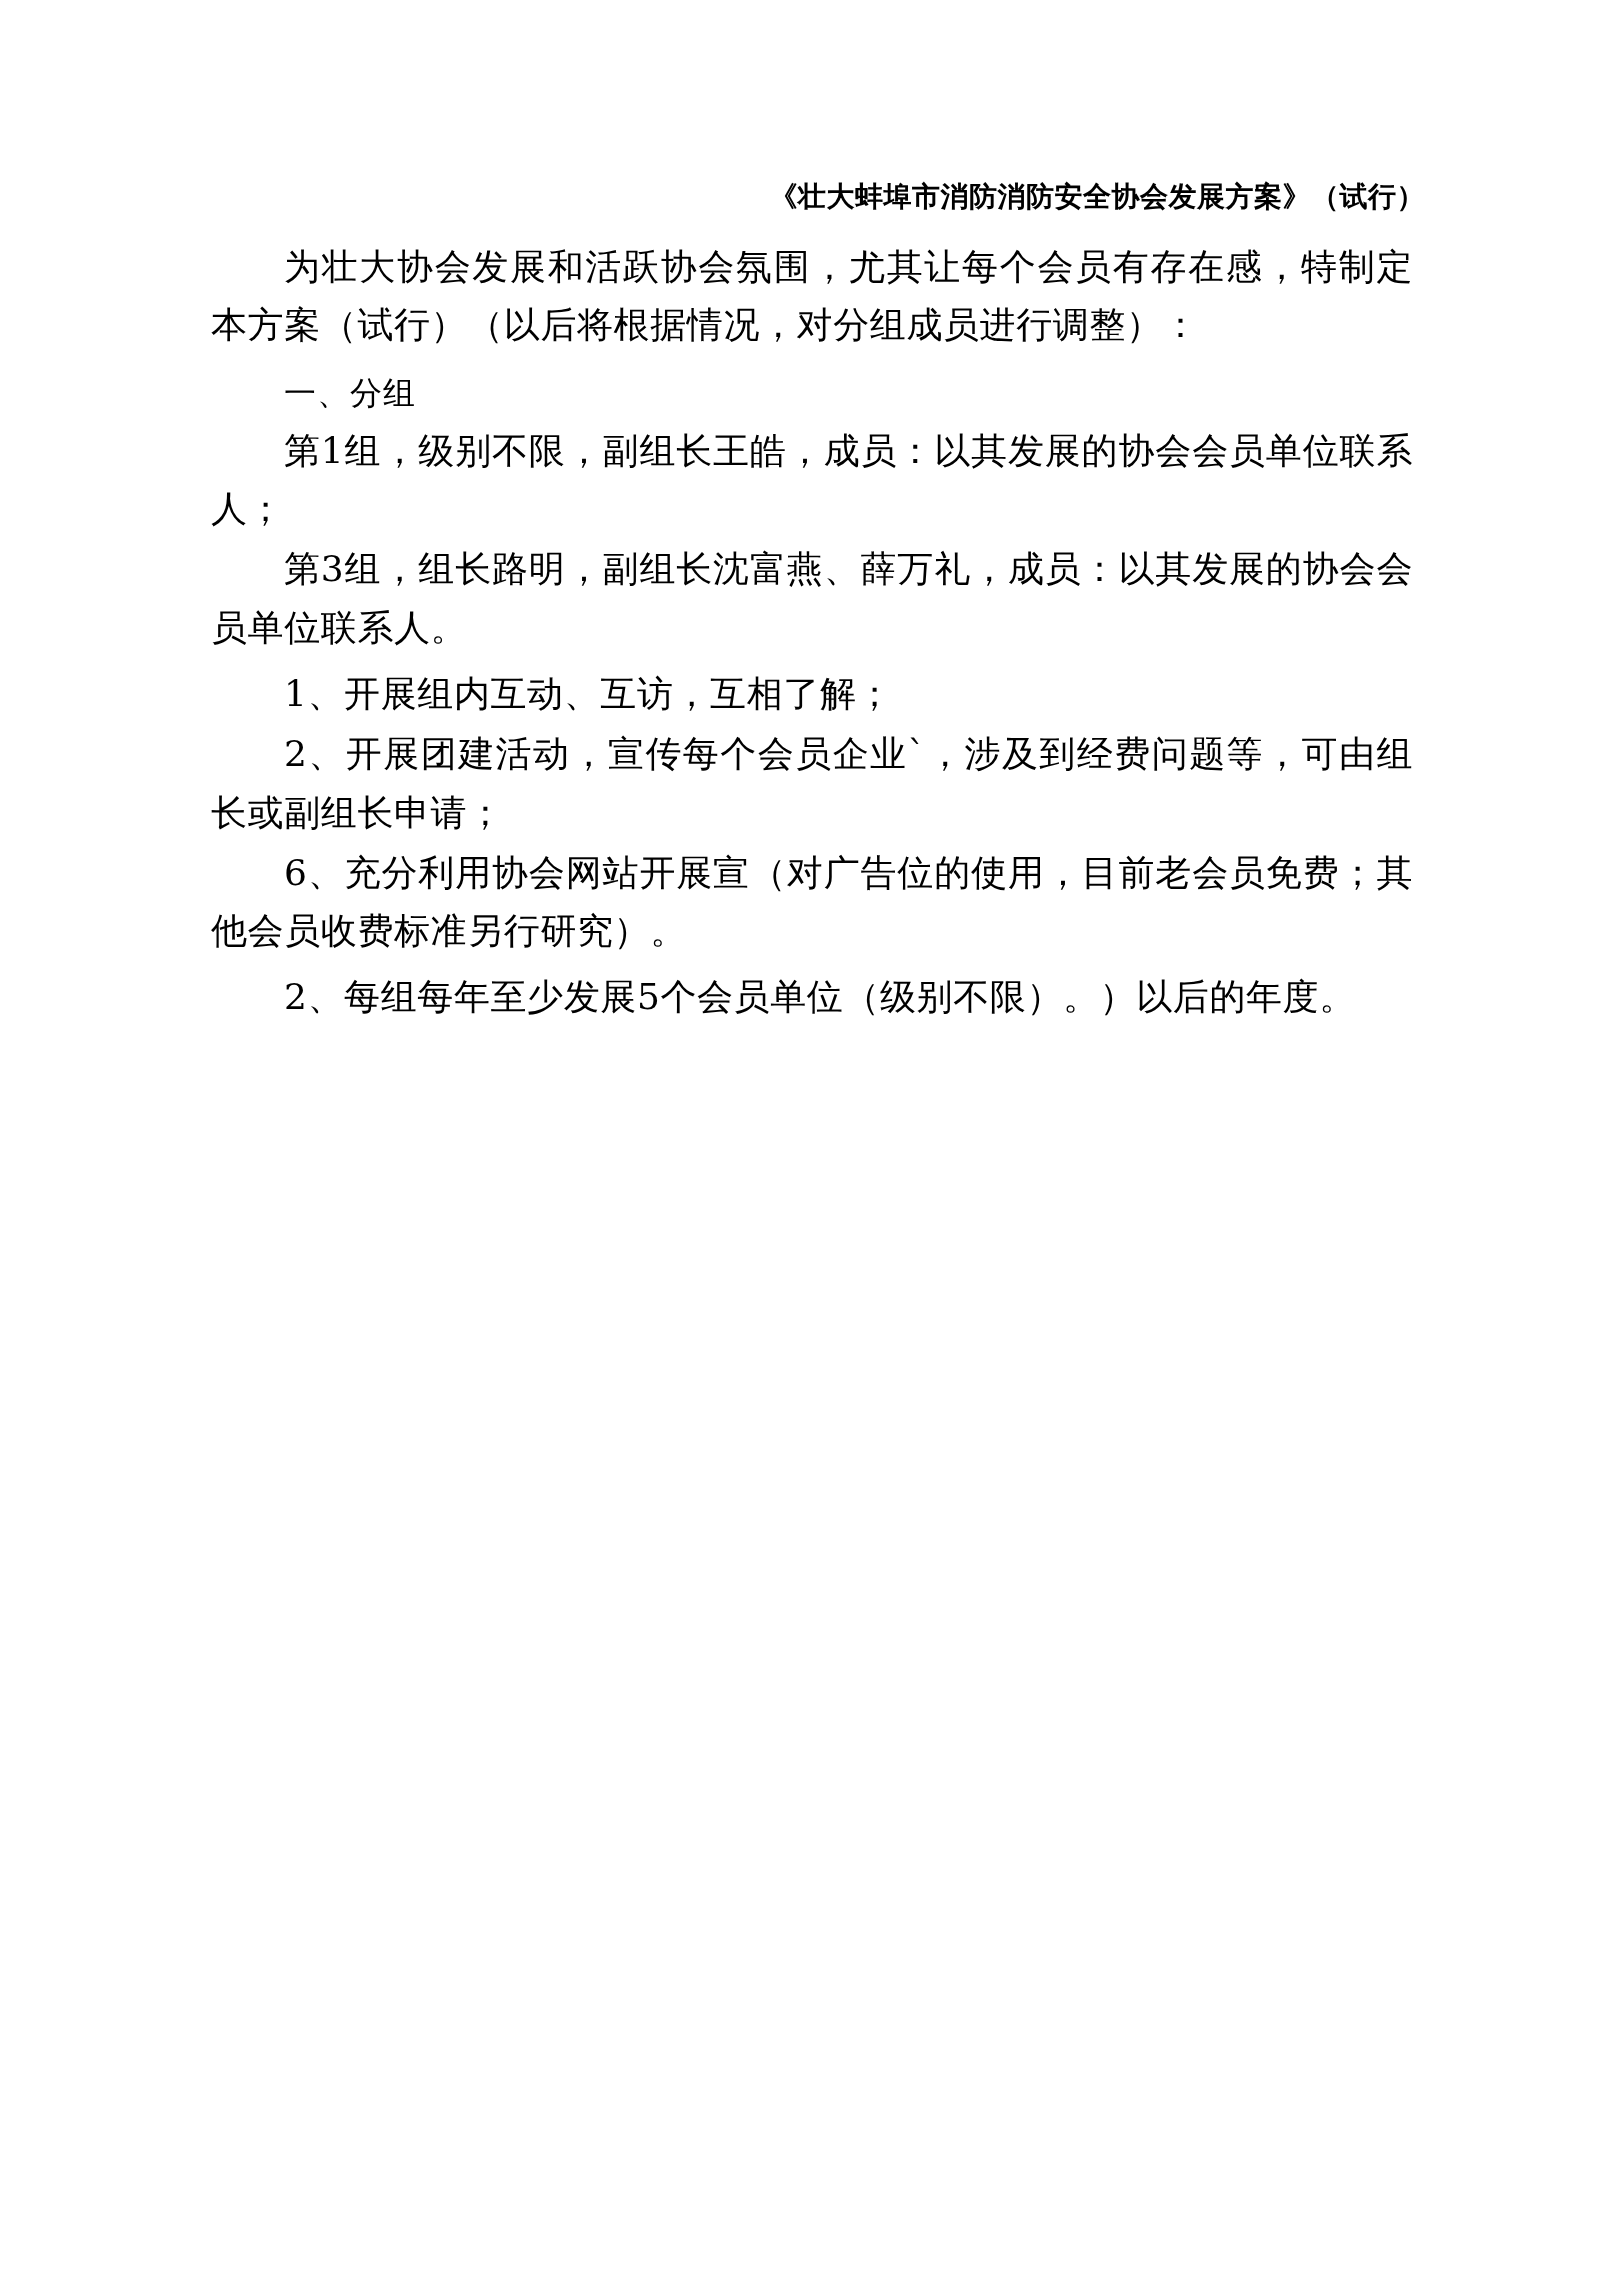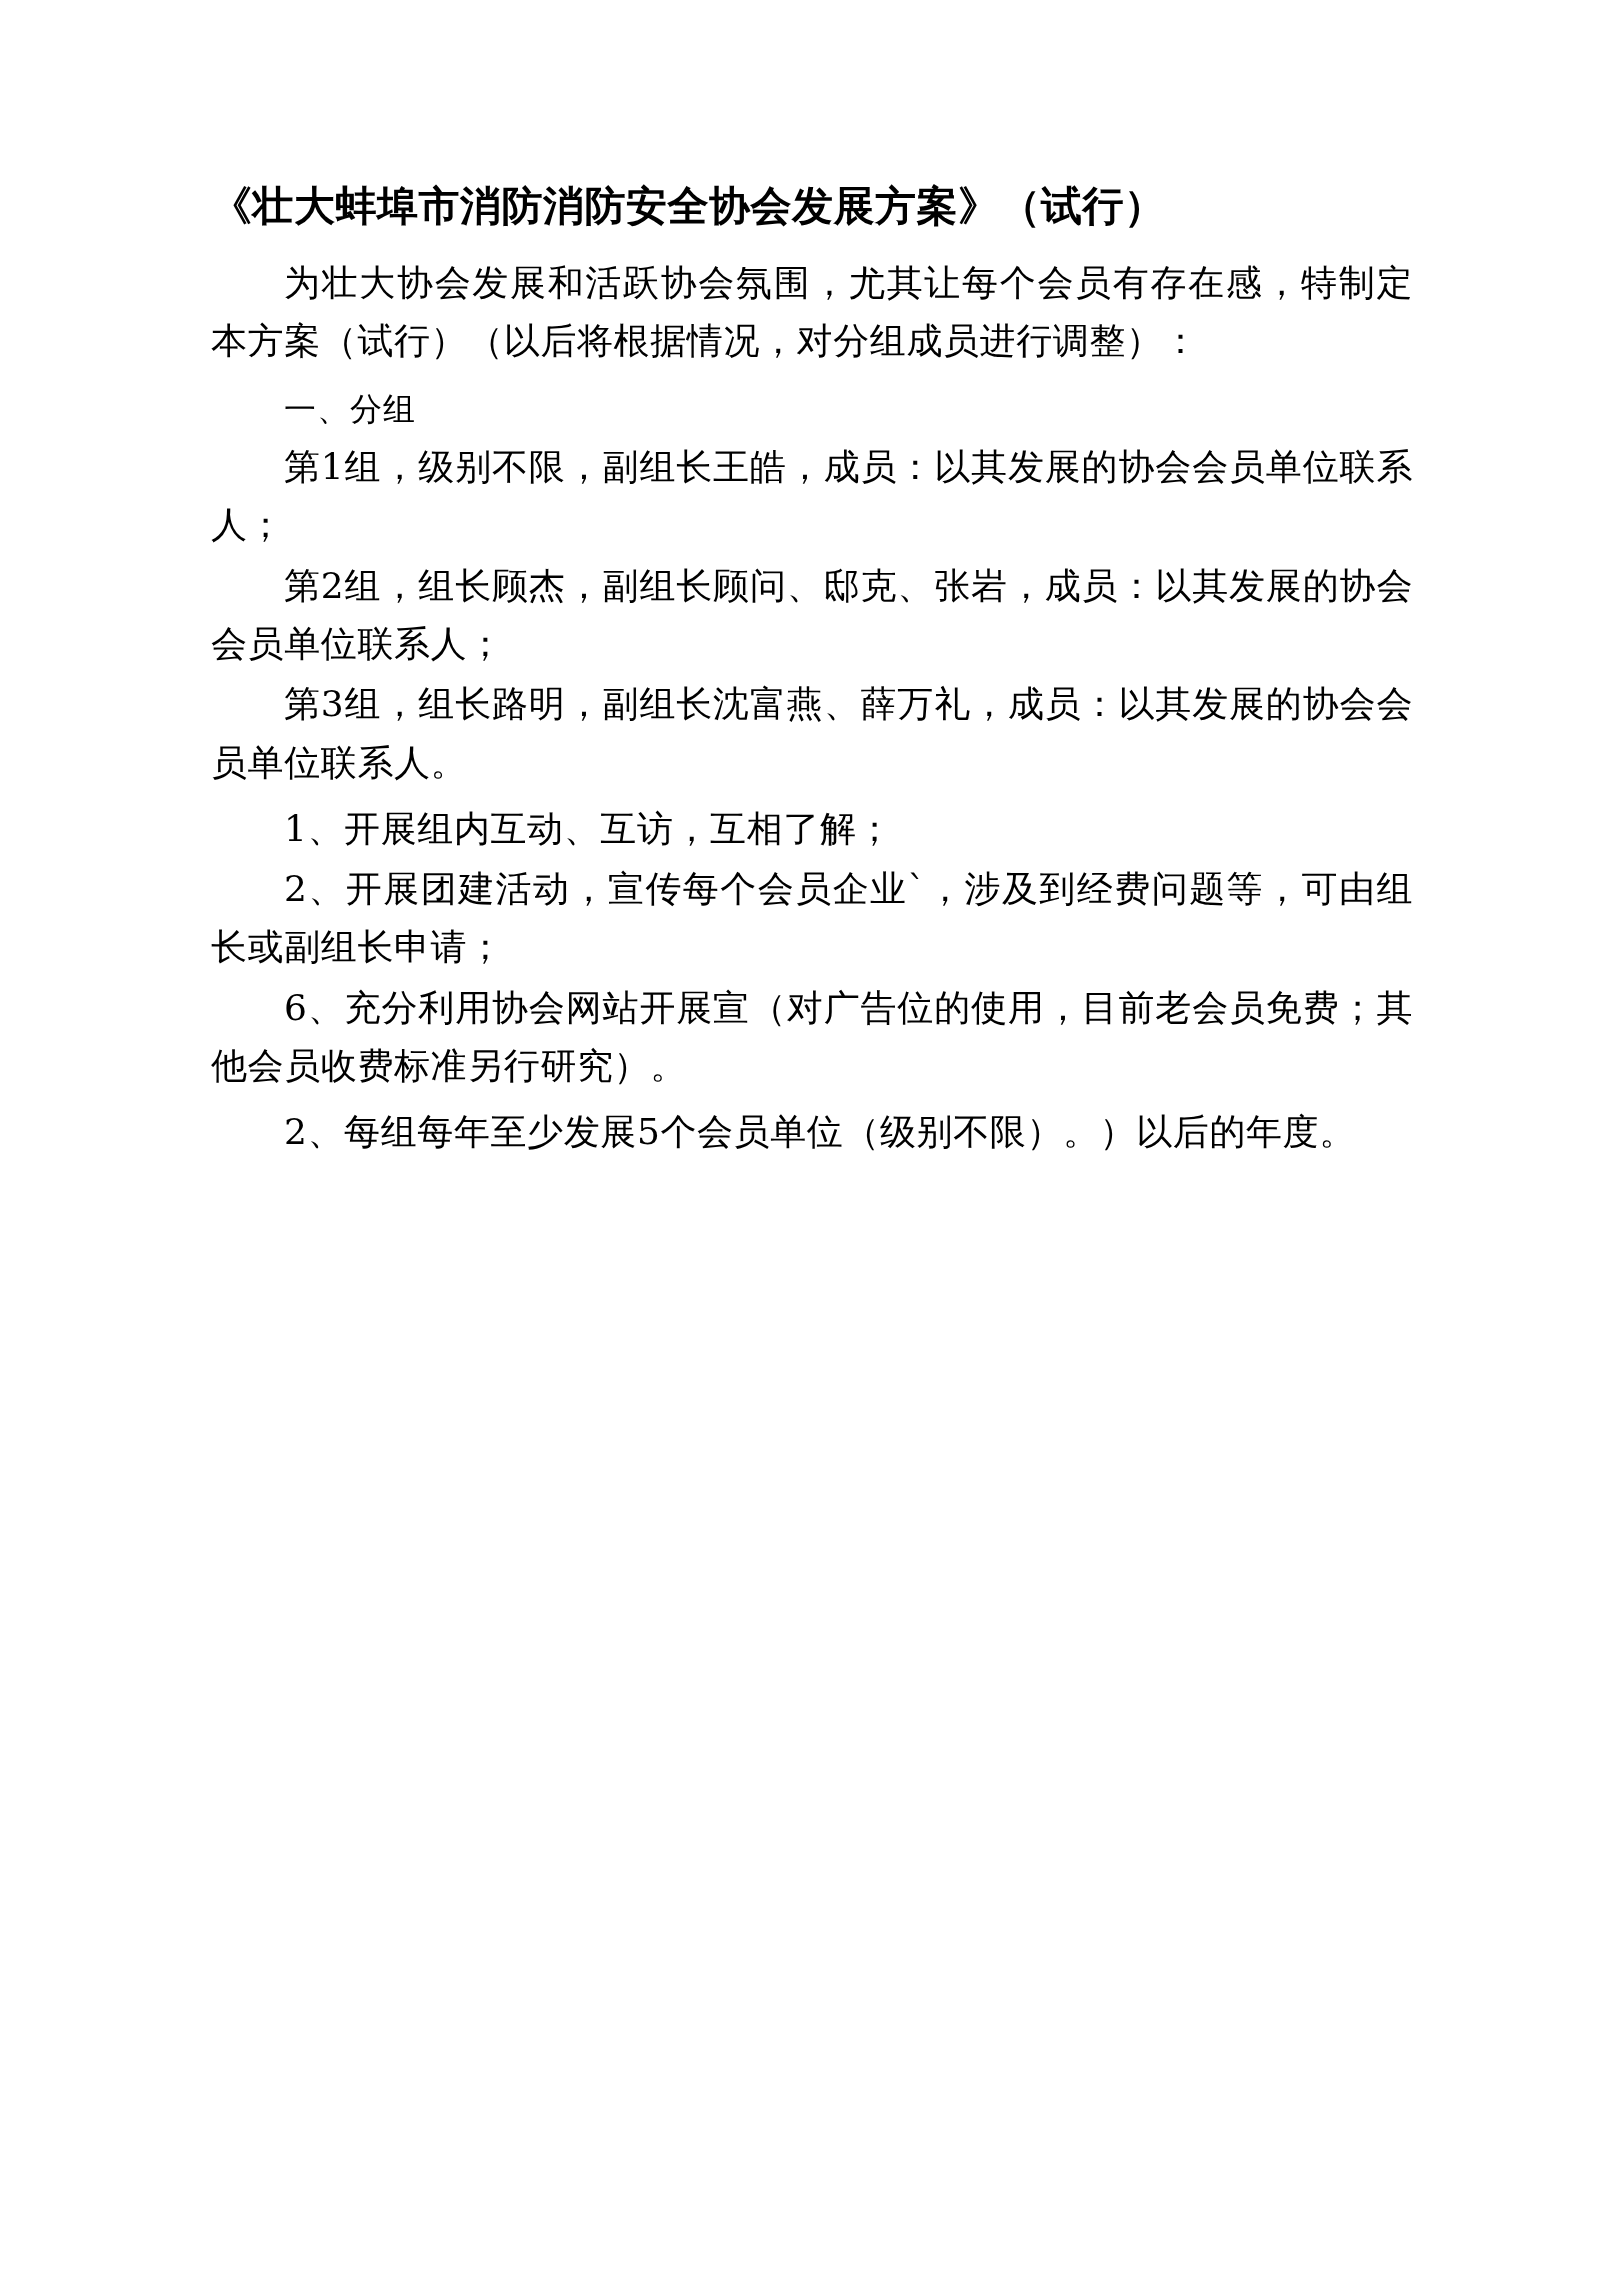--- a/index.html
+++ b/index.html
@@ -15,25 +15,25 @@
     -webkit-font-smoothing: antialiased;
   }
   .page {
     position: relative;
     width: 1621px;
     height: 2293px;
     box-sizing: border-box;
     padding: 181px 196px 0 211px;
   }
   .doc-title {
-    font-family: Liberation Sans, sans-serif;
+    font-family: Liberation Mono, monospace;
     font-weight: bold;
-    font-size: 41px;
+    font-size: 28px;
     line-height: 1.25;
-    text-align: left;
+    text-align: right;
     letter-spacing: 0.5px;
     margin: 0 0 21.6px 0;
     white-space: nowrap;
   }
   .para {
     font-size: 36px;
     line-height: 1.62;
     text-align: justify;
     text-justify: inter-ideograph;
     margin: 0 12px 2px 0;
@@ -56,21 +56,20 @@
 <div class="page">
 
   <h1 class="doc-title">《壮大蚌埠市消防消防安全协会发展方案》（试行）</h1>
 
   <p class="para">为壮大协会发展和活跃协会氛围，尤其让每个会员有存在感，特制定本方案（试行）（以后将根据情况，对分组成员进行调整）：</p>
 
   <div class="spacer-sm"></div>
 
   <h2 class="section-head">一、分组</h2>
   <p class="para">第1组，级别不限，副组长王皓，成员：以其发展的协会会员单位联系人；</p>
-  <p class="para">第2组，组长顾杰，副组长顾问、邸克、张岩，成员：以其发展的协会会员单位联系人；</p>
   <p class="para">第3组，组长路明，副组长沈富燕、薛万礼，成员：以其发展的协会会员单位联系人。</p>
 
   <div class="spacer-sm"></div>
 
   <p class="para">1、开展组内互动、互访，互相了解；</p>
   <p class="para">2、开展团建活动，宣传每个会员企业`，涉及到经费问题等，可由组长或副组长申请；</p>
   <p class="para">6、充分利用协会网站开展宣（对广告位的使用，目前老会员免费；其他会员收费标准另行研究）。</p>
 
   <div class="spacer-sm"></div>
 

